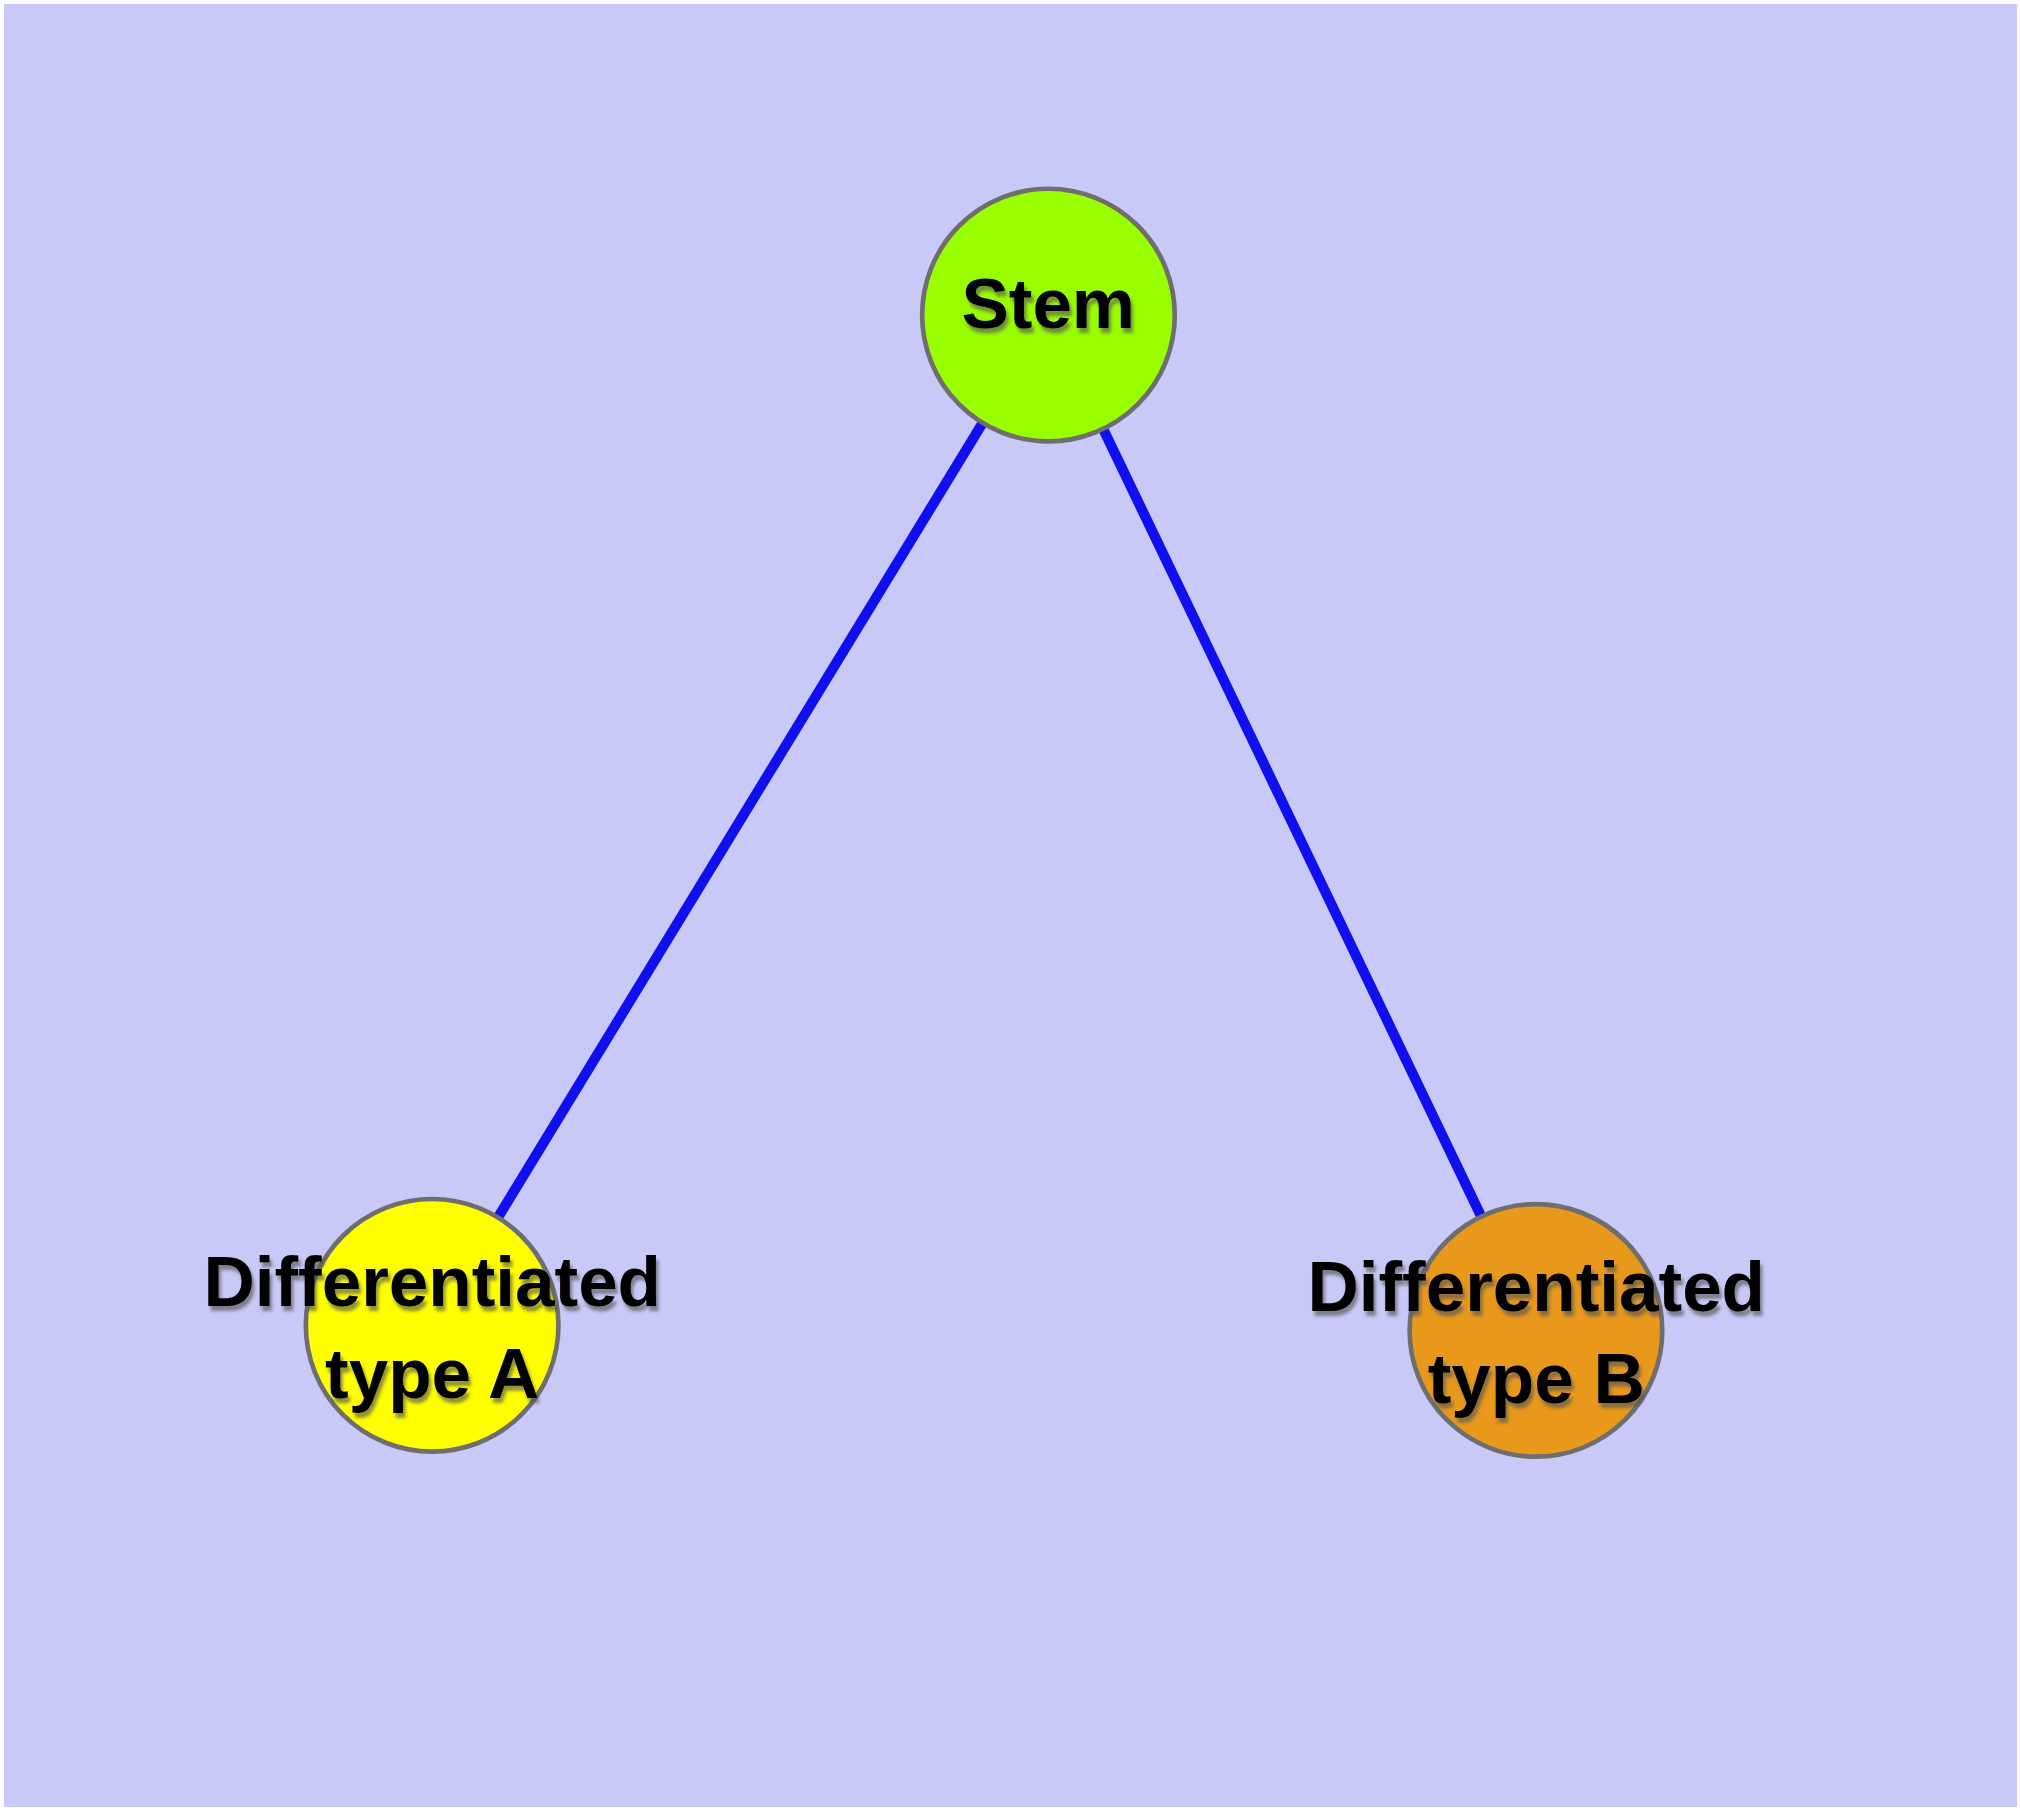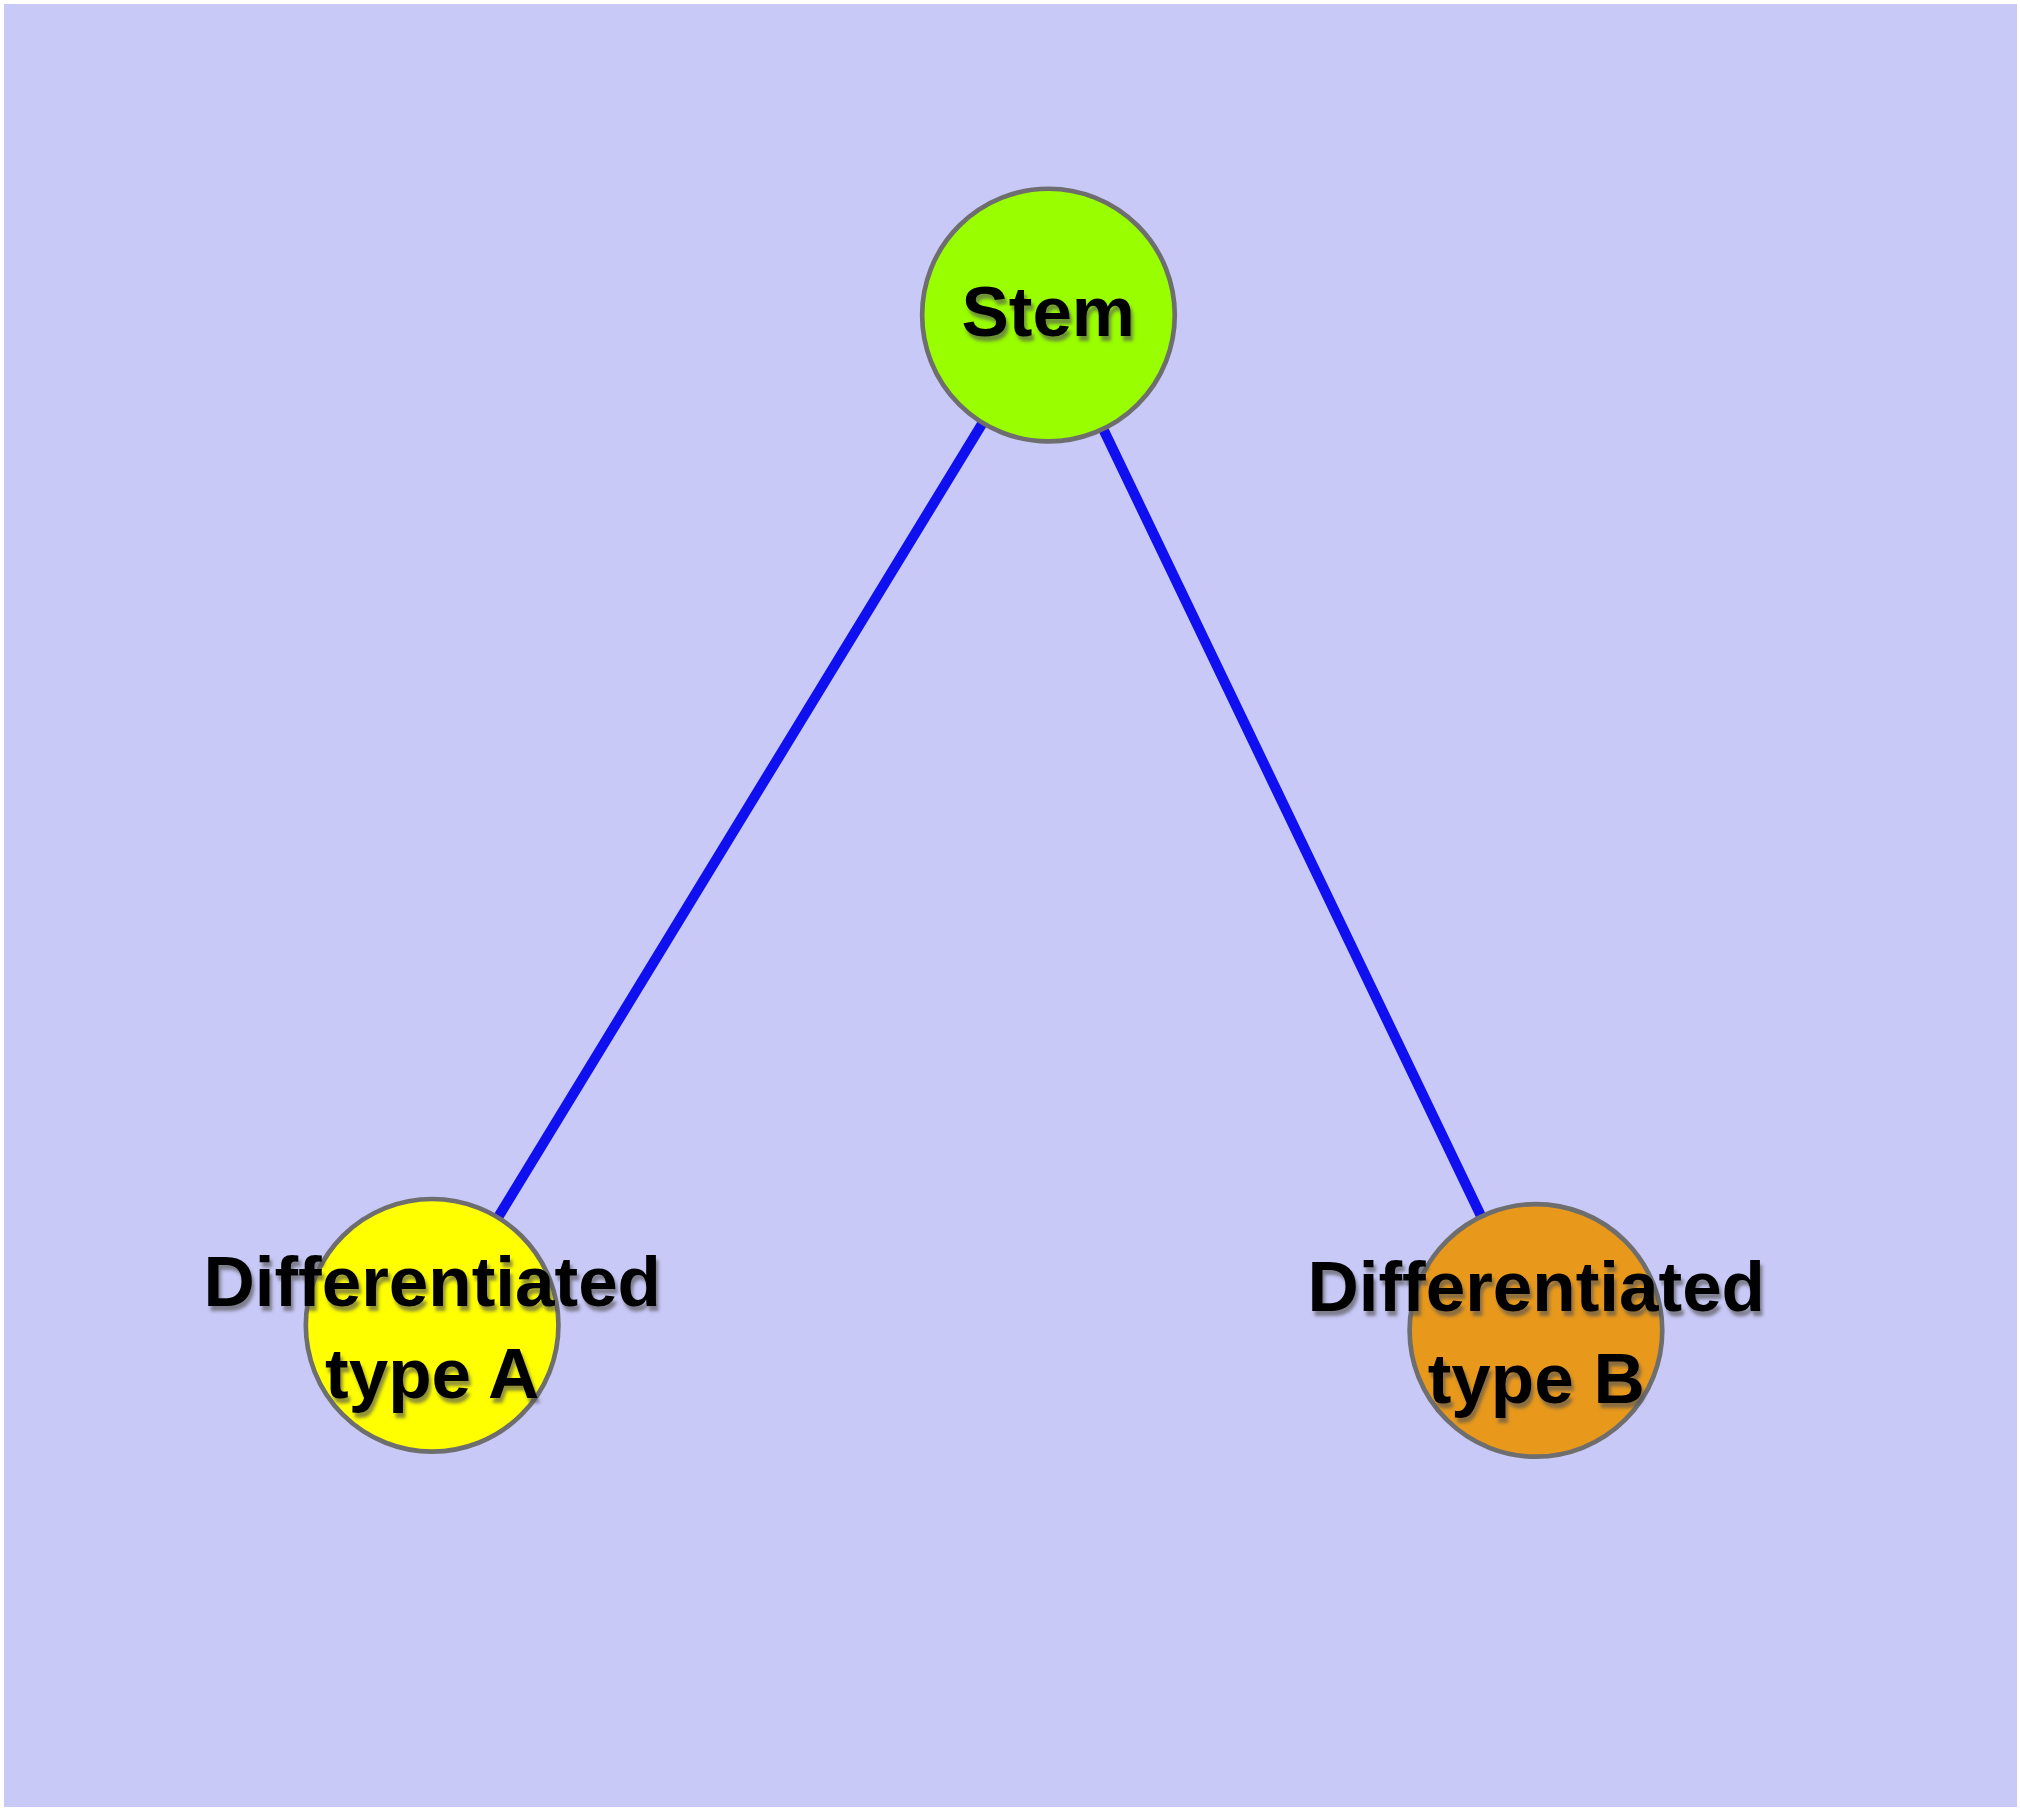--- a/index.html
+++ b/index.html
@@ -57,21 +57,21 @@
 
       <line x1="1232" y1="367" x2="1807" y2="1565" stroke-width="12" stroke-linecap="round" stroke="#0F0FF0"></line>
 
       <circle cx="1232" cy="367" r="149" stroke-width="5.5" stroke="#6E6E6E" fill="#99FE00"></circle>
 
       <circle cx="505" cy="1559" r="149" stroke-width="5.5" stroke="#6E6E6E" fill="#FFFF00"></circle>
 
       <circle cx="1807" cy="1565" r="149" stroke-width="5.5" stroke="#6E6E6E" fill="#E8991C"></circle>
     </svg>
 
-    <div class="node-label" style="left: 1044px; top: 308px;">Stem</div>
+    <div class="node-label" style="left: 1044px; top: 300px;">Stem</div>
 
     <div class="node-label" style="left: 428px; top: 1324px;">Differentiated
 type A</div>
 
     <div class="node-label" style="left: 1532px; top: 1329px;">Differentiated
 type B</div>
   </div>
 </div>
 
 

